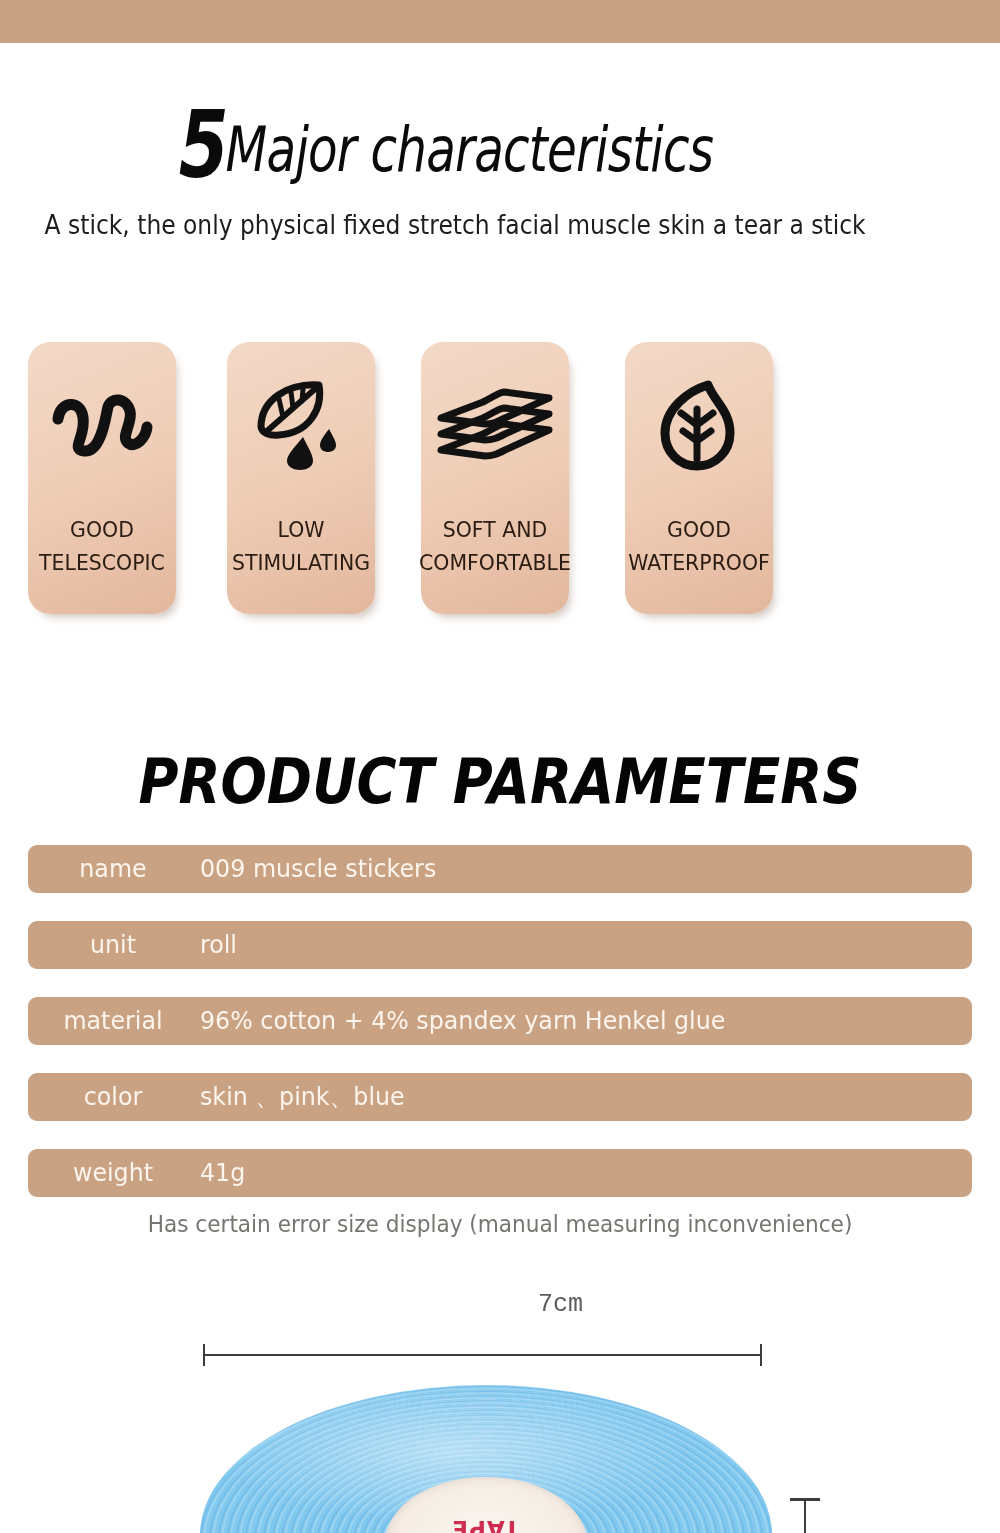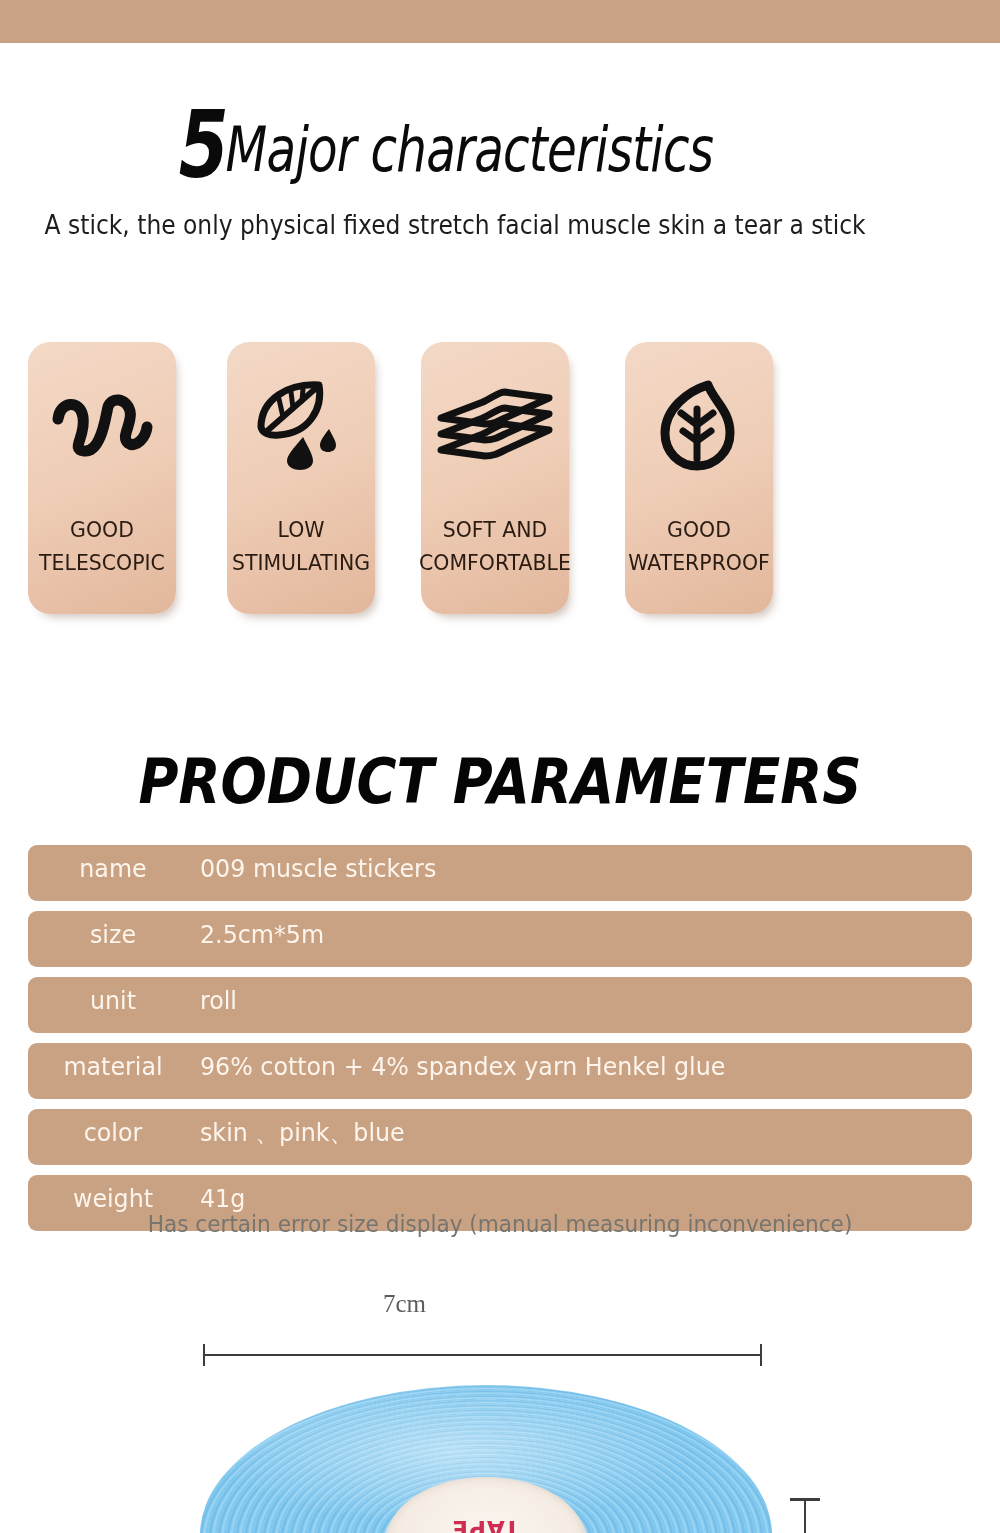--- a/index.html
+++ b/index.html
@@ -126,22 +126,22 @@
 
   
   #params-table {
     position: absolute;
     left: 28px;
     top: 845px;
     width: 944px;
   }
   .param-row {
     position: relative;
-    height: 56px;
-    margin-bottom: 10px;
+    height: 48px;
+    margin-bottom: 28px;
     background: #c9a284;
     border-radius: 9px;
   }
   .param-key {
     position: absolute;
     left: 0;
     top: 0;
     width: 170px;
     height: 48px;
     line-height: 48px;
@@ -184,22 +184,22 @@
     left: 0;
     top: 1290px;
     width: 1000px;
     height: 243px;
   }
   #dim-label {
     position: absolute;
     left: 383px;
     top: 0px;
     width: 200px;
-    text-align: left;
-    font-family: Liberation Serif, serif;
+    text-align: right;
+    font-family: Liberation Mono, monospace;
     font-size: 25px;
     color: #5d5d5d;
   }
   #dim-line {
     position: absolute;
     left: 203px;
     top: 64px;
     width: 559px;
     height: 2px;
     background: #3c3c3c;
@@ -356,24 +356,20 @@
 </div>
 
 <div id="params-heading">PRODUCT PARAMETERS</div>
 
 <div id="params-table">
   <div class="param-row">
     <div class="param-key">name</div>
     <div class="param-val">009 muscle stickers</div>
   </div>
   <div class="param-row">
-    <div class="param-key">size</div>
-    <div class="param-val">2.5cm*5m</div>
-  </div>
-  <div class="param-row">
     <div class="param-key">unit</div>
     <div class="param-val">roll</div>
   </div>
   <div class="param-row">
     <div class="param-key">material</div>
     <div class="param-val">96% cotton + 4% spandex yarn Henkel glue</div>
   </div>
   <div class="param-row">
     <div class="param-key">color</div>
     <div class="param-val">skin 、pink、blue</div>

